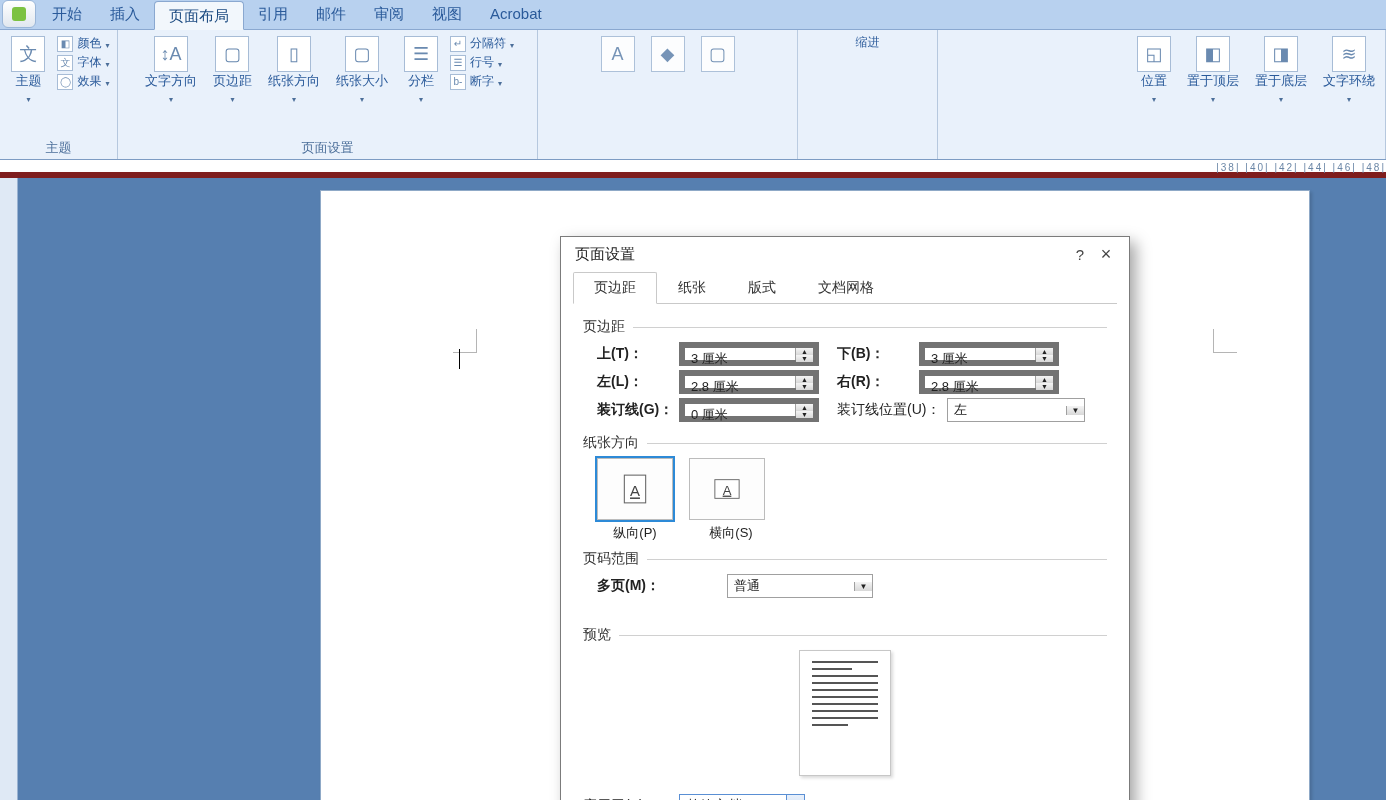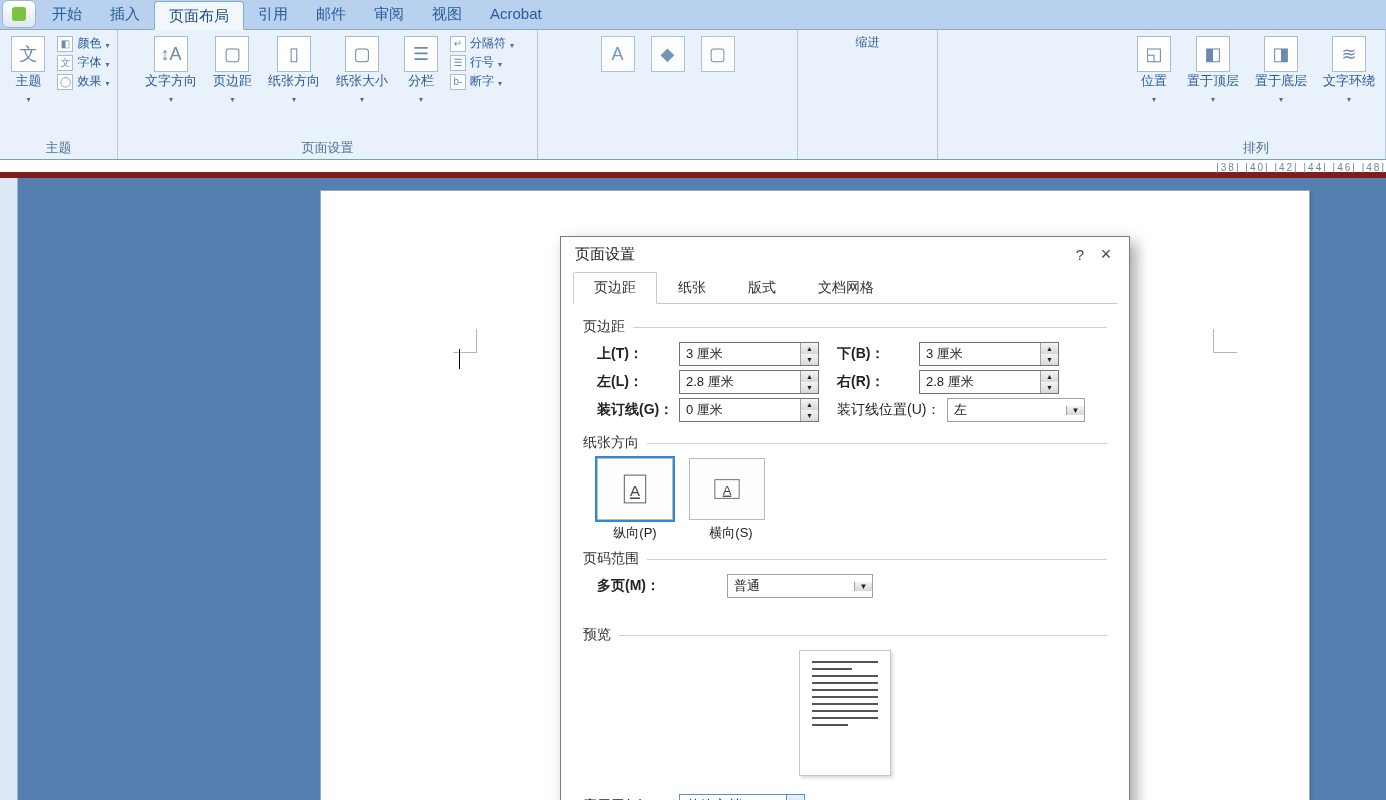--- a/index.html
+++ b/index.html
@@ -148,21 +148,21 @@
   .fs-title {
     display:flex;align-items:center;margin-top:6px;margin-bottom:6px;
     color:#333;font-size:14px;
   }
   .fs-title .line{flex:1;height:1px;background:#d0d0d0;margin-left:8px;}
   .row {display:flex;align-items:center;margin:4px 0 4px 14px;}
   .row .lbl{width:82px;font-weight:bold;}
   .row .lbl2{width:110px;}
   .spin {
     display:flex;align-items:stretch;height:24px;width:140px;
-    border:1px solid #737373;background:#fff;
+    border:6px solid #737373;background:#fff;
   }
   .spin .val{flex:1;padding:2px 6px;font-size:13px;}
   .spin .btns{width:18px;display:flex;flex-direction:column;border-left:1px solid #a0a0a0;}
   .spin .btns div{flex:1;display:flex;align-items:center;justify-content:center;font-size:7px;background:linear-gradient(#f4f4f4,#d8d8d8);}
   .combo {
     display:flex;align-items:center;height:24px;width:140px;
     border:1px solid #a0a0a0;background:#fff;
   }
   .combo .val{flex:1;padding:2px 6px;font-size:13px;}
   .combo .dd{width:18px;border-left:1px solid #a0a0a0;background:linear-gradient(#f4f4f4,#d8d8d8);display:flex;align-items:center;justify-content:center;font-size:8px;}
@@ -328,21 +328,20 @@
           <div class="ico">◨</div>
           <span>置于底层</span>
             <span class="caret"></span>
         </div>
         <div class="big-btn">
           <div class="ico">≋</div>
           <span>文字环绕</span>
             <span class="caret"></span>
         </div>
       </div>
-      <div class="group-label">排列</div>
     </div>
   </div>
 
   <div class="workspace">
     <div class="ruler-h">
       <div class="ruler-nums">|38| |40| |42| |44| |46| |48|</div>
     </div>
     <div class="ruler-v"></div>
     <div class="page">
       <div class="corner tl"></div>

